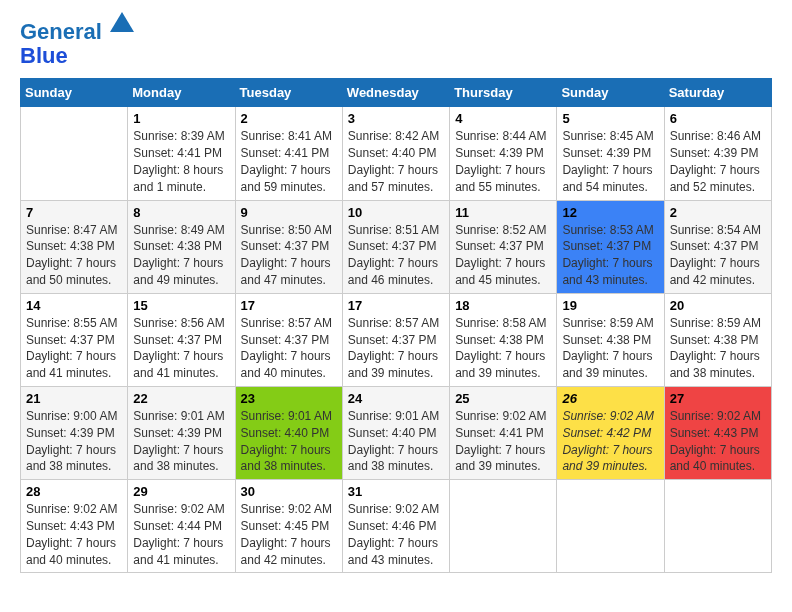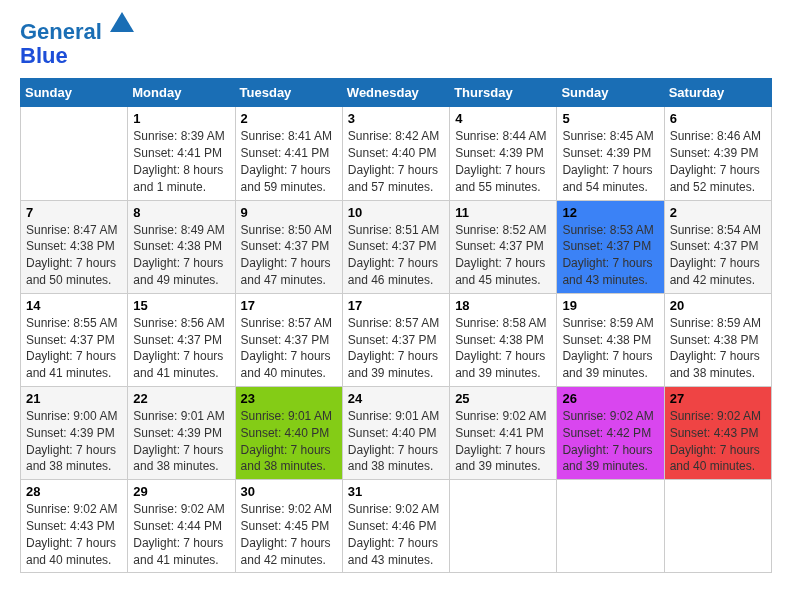--- a/index.html
+++ b/index.html
@@ -222,21 +222,21 @@
           <div class="day-info">Sunrise: 9:01 AM<br>Sunset: 4:40 PM<br>Daylight: 7 hours and 38 minutes.</div>
         </td>
         <td style="background-color: rgb(245, 245, 245);">
           <span class="day-number">24</span>
           <div class="day-info">Sunrise: 9:01 AM<br>Sunset: 4:40 PM<br>Daylight: 7 hours and 38 minutes.</div>
         </td>
         <td style="background-color: rgb(245, 245, 245);">
           <span class="day-number">25</span>
           <div class="day-info">Sunrise: 9:02 AM<br>Sunset: 4:41 PM<br>Daylight: 7 hours and 39 minutes.</div>
         </td>
-        <td style="background-color: #d946ef;">
+        <td style="background-color: #fde047; font-style: italic;">
           <span class="day-number">26</span>
           <div class="day-info">Sunrise: 9:02 AM<br>Sunset: 4:42 PM<br>Daylight: 7 hours and 39 minutes.</div>
         </td>
         <td style="background-color: #ef4444;">
           <span class="day-number">27</span>
           <div class="day-info">Sunrise: 9:02 AM<br>Sunset: 4:43 PM<br>Daylight: 7 hours and 40 minutes.</div>
         </td>
       </tr>
       <tr>
         <td>

